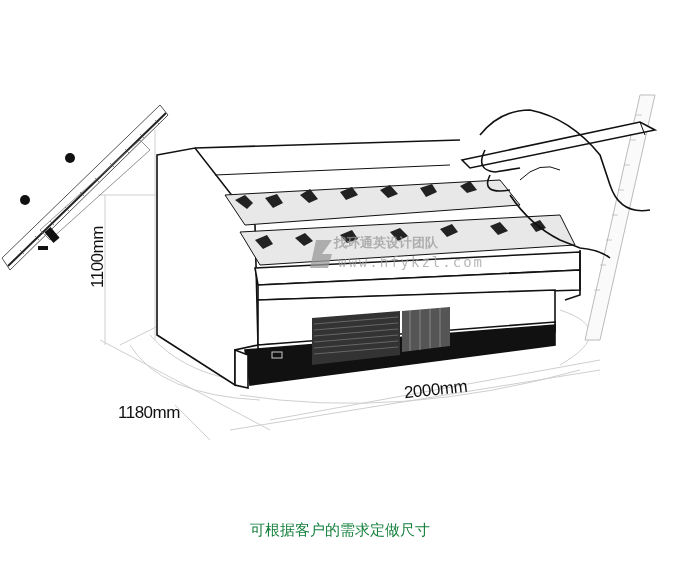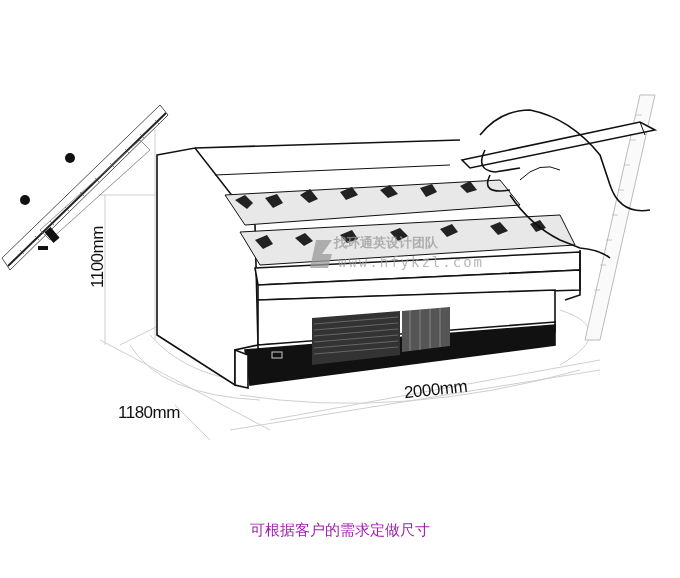--- a/index.html
+++ b/index.html
@@ -5,21 +5,21 @@
     html, body { margin: 0; padding: 0; background: #ffffff; }
     body { width: 680px; height: 578px; position: relative; overflow: hidden;
            font-family: "Liberation Sans", sans-serif; }
     #stage { position: absolute; left: 0; top: 0; width: 680px; height: 578px; }
     .dim-label { position: absolute; color: #111; font-family: "Liberation Sans", sans-serif;
                  font-size: 17px; letter-spacing: -0.5px; white-space: nowrap; }
     #dim-height { left: 88px; top: 228px; transform-origin: left top; transform: rotate(-90deg) translate(-60px, 0); }
     #dim-depth { left: 118px; top: 375px; margin-top: 28px; }
     #dim-width { left: 404px; top: 380px; transform: rotate(-6deg); }
     #caption { position: absolute; left: 0; width: 680px; top: 521px; text-align: center;
-               color: #a21caf; font-size: 15px; font-family: "DejaVu Sans", sans-serif; }
+               color: #15803d; font-size: 15px; font-family: "DejaVu Sans", sans-serif; }
     #watermark { position: absolute; left: 308px; top: 232px; width: 160px; height: 50px; opacity: 0.75; }
     #wm-text { position: absolute; left: 26px; top: 2px; color: #9a9a9a; font-weight: bold; font-size: 13px;
                font-family: "DejaVu Sans", sans-serif; white-space: nowrap; }
     #wm-url { position: absolute; left: 30px; top: 22px; color: #a0a0a0; font-size: 14px; letter-spacing: 2px;
               font-family: "DejaVu Sans Mono", monospace; white-space: nowrap; }
   </style>
 </head>
 <body>
 
 <div id="stage">

